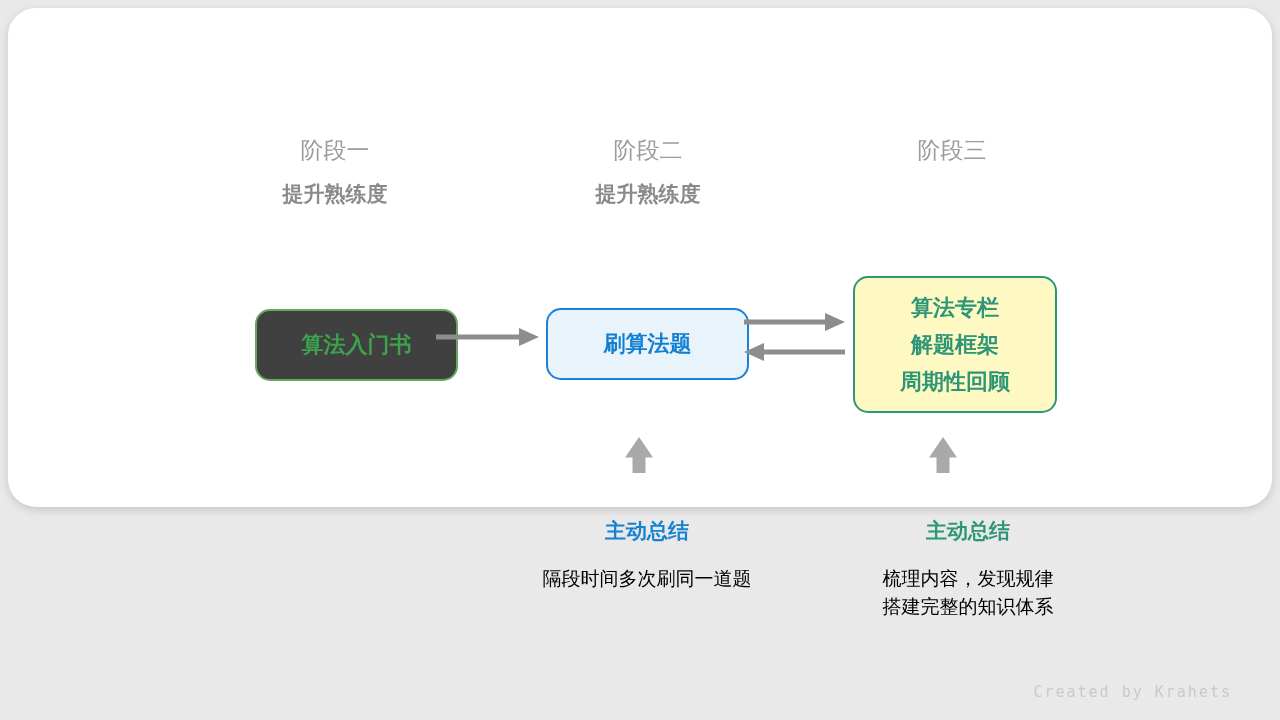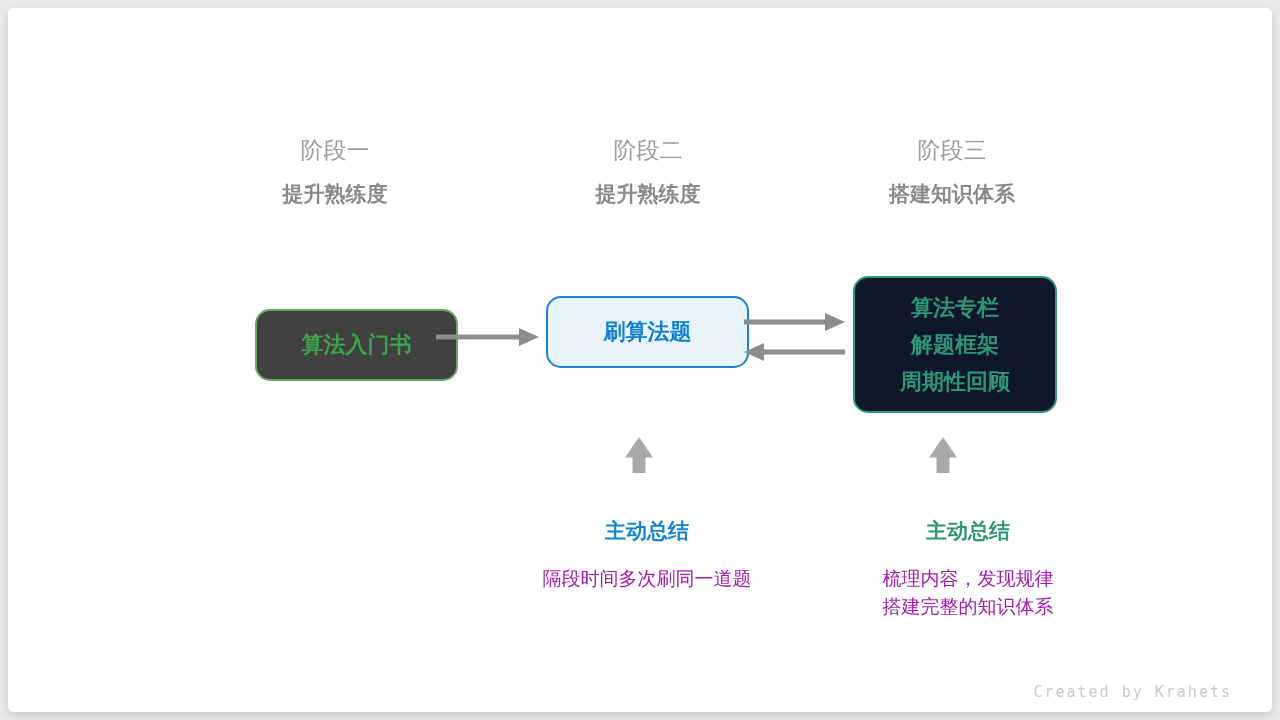--- a/index.html
+++ b/index.html
@@ -6,23 +6,23 @@
   html, body { width: 1280px; height: 720px; }
   body {
     font-family: "Liberation Sans", "DejaVu Sans", sans-serif;
     background: #e9e9e9;
     position: relative;
     overflow: hidden;
   }
   .card {
     position: absolute;
     left: 8px; top: 8px;
-    width: 1264px; height: 704px;
+    width: 1264px; height: 499px;
     background: #ffffff;
-    border-radius: 6px;
+    border-radius: 28px;
     box-shadow: 0 3px 10px rgba(0,0,0,0.14);
   }
   
   .stage-header {
     position: absolute;
     width: 240px;
     text-align: center;
   }
   .stage-header .stage-label {
     display: block;
@@ -55,29 +55,29 @@
     font-weight: 700;
     font-size: 22px;
   }
   .node-1 {
     left: 247px; top: 301px; width: 203px; height: 72px;
     border: 2.5px solid #67a75f;
     background: #404040;
     color: #3da24b;
   }
   .node-2 {
-    left: 538px; top: 288px; width: 203px; height: 72px;
+    left: 538px; top: 300px; width: 203px; height: 72px;
     border: 2.5px solid #1c80d6;
     background: #e9f3fc;
     color: #1180d0;
   }
   .node-3 {
     left: 845px; top: 268px; width: 204px; height: 137px;
     border: 2.5px solid #30967a;
-    background: #0f172a;
+    background: #fef9c3;
     color: #2d9677;
   }
   .node-3 .node-line { display: block; line-height: 37px; }
 
   
   .arrow-layer {
     position: absolute;
     left: 0; top: 0;
     width: 1280px; height: 720px;
     pointer-events: none;
@@ -93,21 +93,21 @@
     display: block;
     font-size: 21px;
     font-weight: 700;
     line-height: 26px;
   }
   .annotation .annotation-desc {
     display: block;
     margin-top: 21px;
     font-size: 19px;
     line-height: 28px;
-    color: #a21caf;
+    color: #000000;
     font-weight: 400;
   }
   .annotation-mid   { left: 479px; top: 510px; }
   .annotation-mid .annotation-title { color: #1583d2; }
   .annotation-right { left: 800px; top: 510px; }
   .annotation-right .annotation-title { color: #2d9677; }
 
   
   .credit {
     position: absolute;
@@ -126,21 +126,20 @@
   <div class="stage-header stage-1">
     <span class="stage-label">阶段一</span>
     <span class="stage-subtitle">提升熟练度</span>
   </div>
   <div class="stage-header stage-2">
     <span class="stage-label">阶段二</span>
     <span class="stage-subtitle">提升熟练度</span>
   </div>
   <div class="stage-header stage-3">
     <span class="stage-label">阶段三</span>
-    <span class="stage-subtitle">搭建知识体系</span>
   </div>
 
   <div class="node node-1">
     <span>算法入门书</span>
   </div>
   <div class="node node-2">
     <span>刷算法题</span>
   </div>
   <div class="node node-3">
     <span class="node-line">算法专栏</span>

